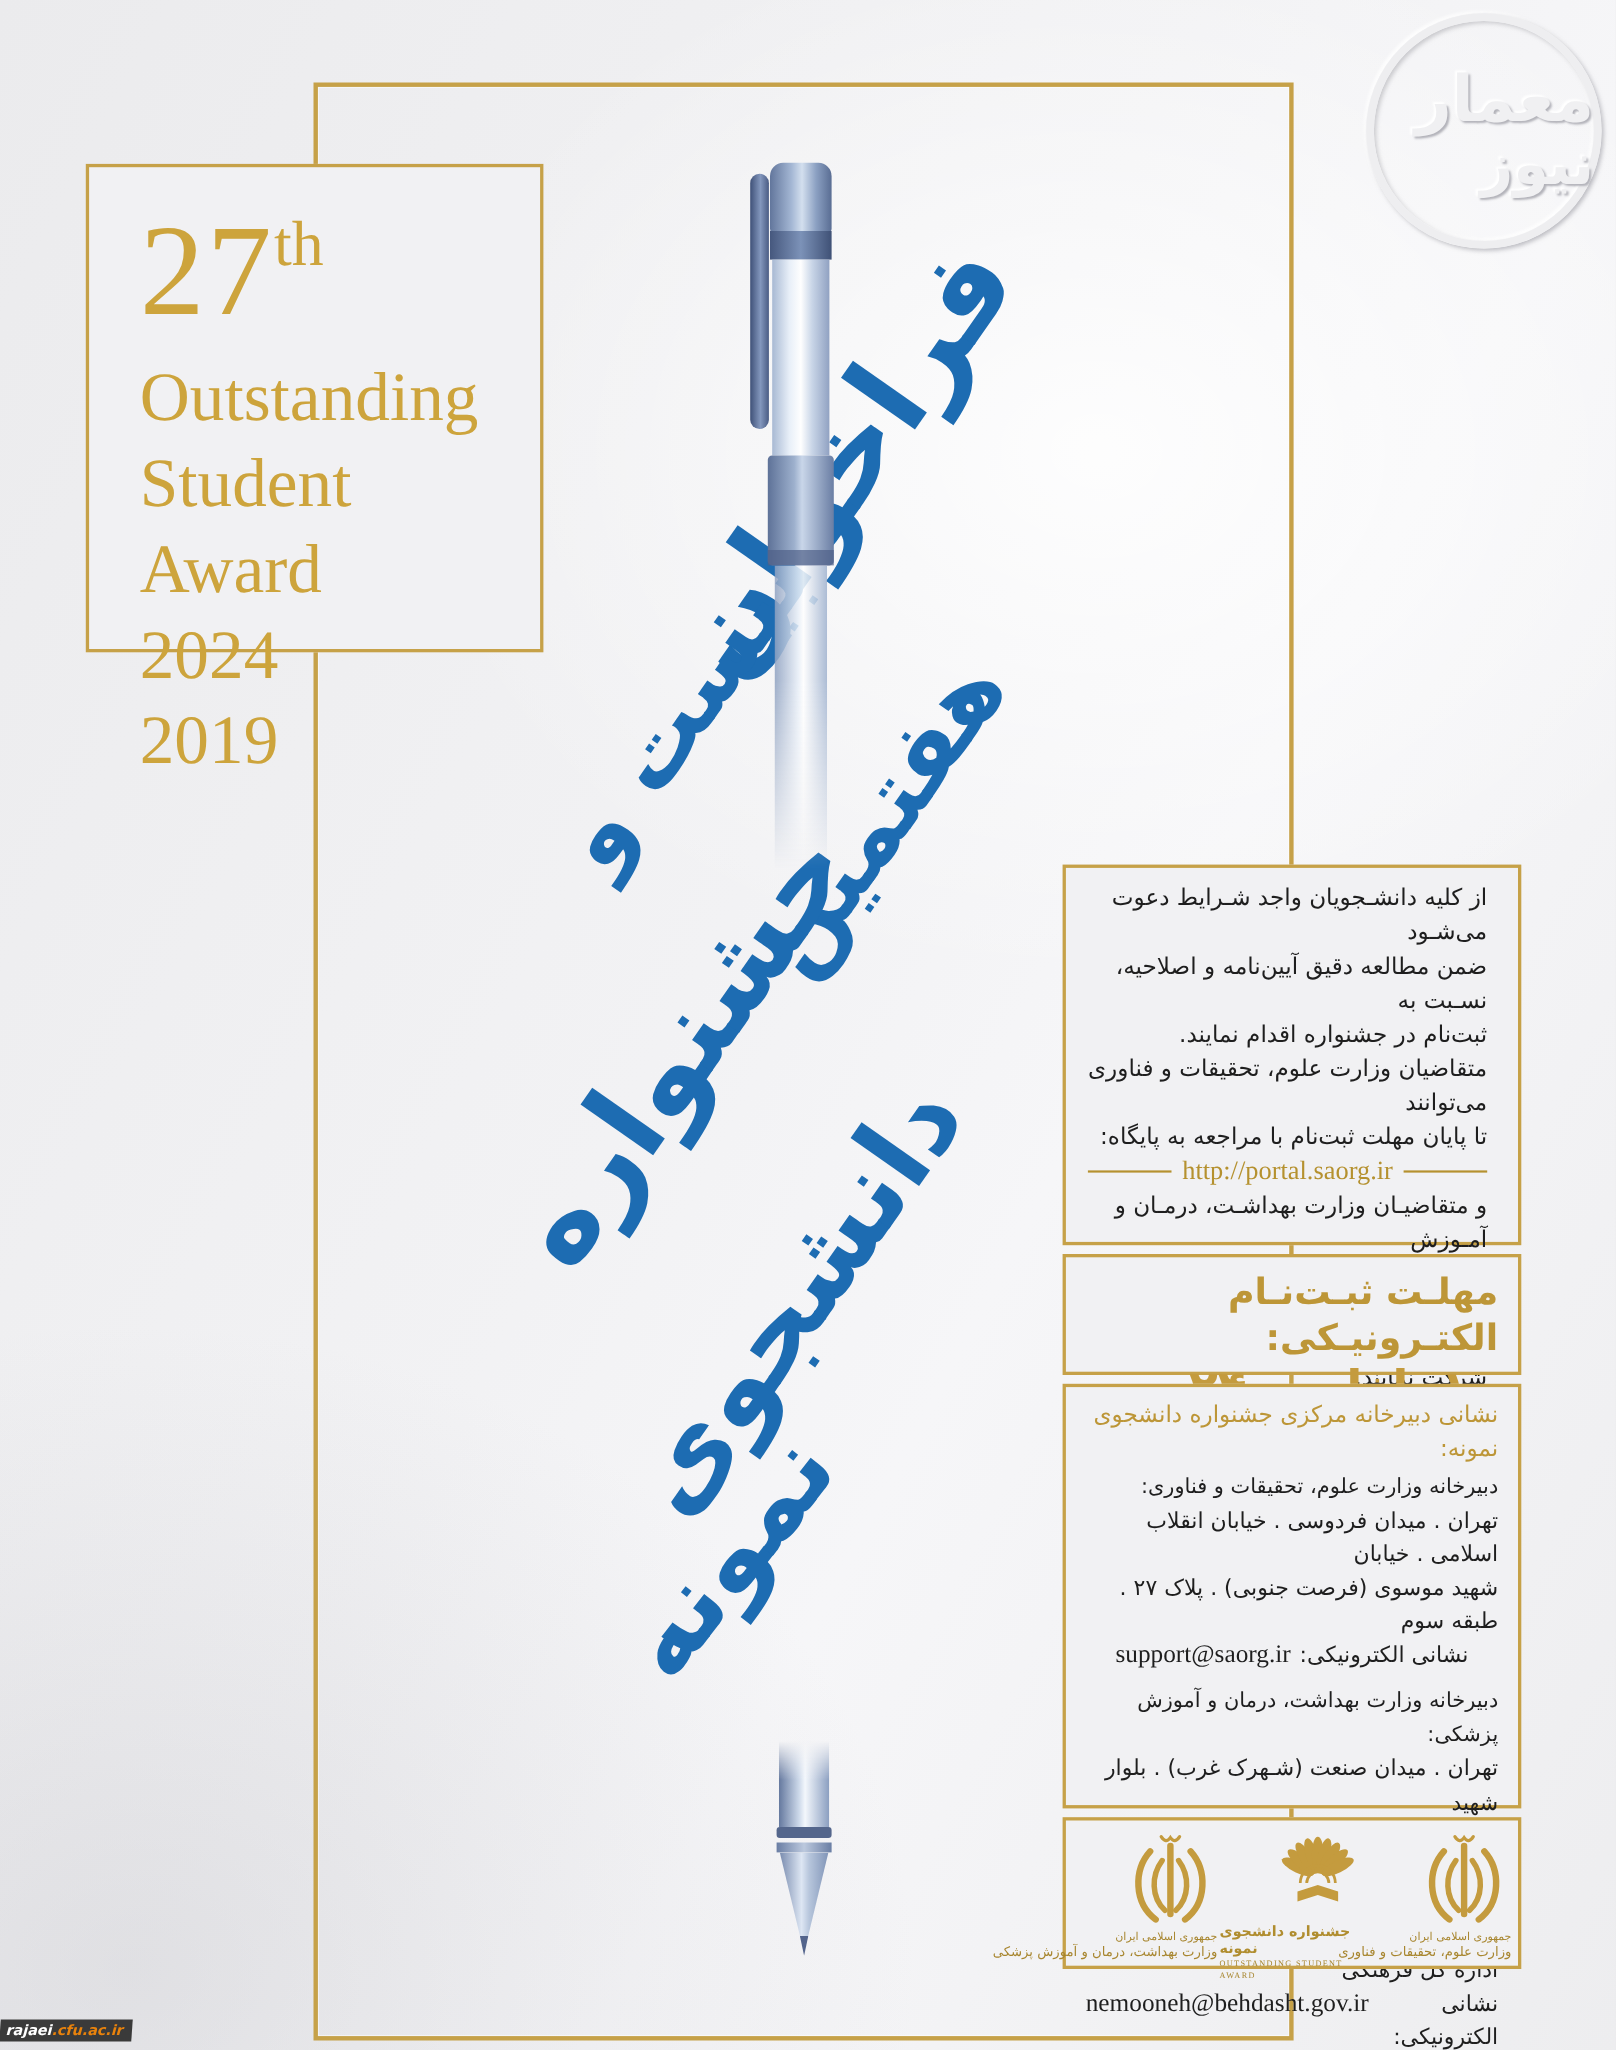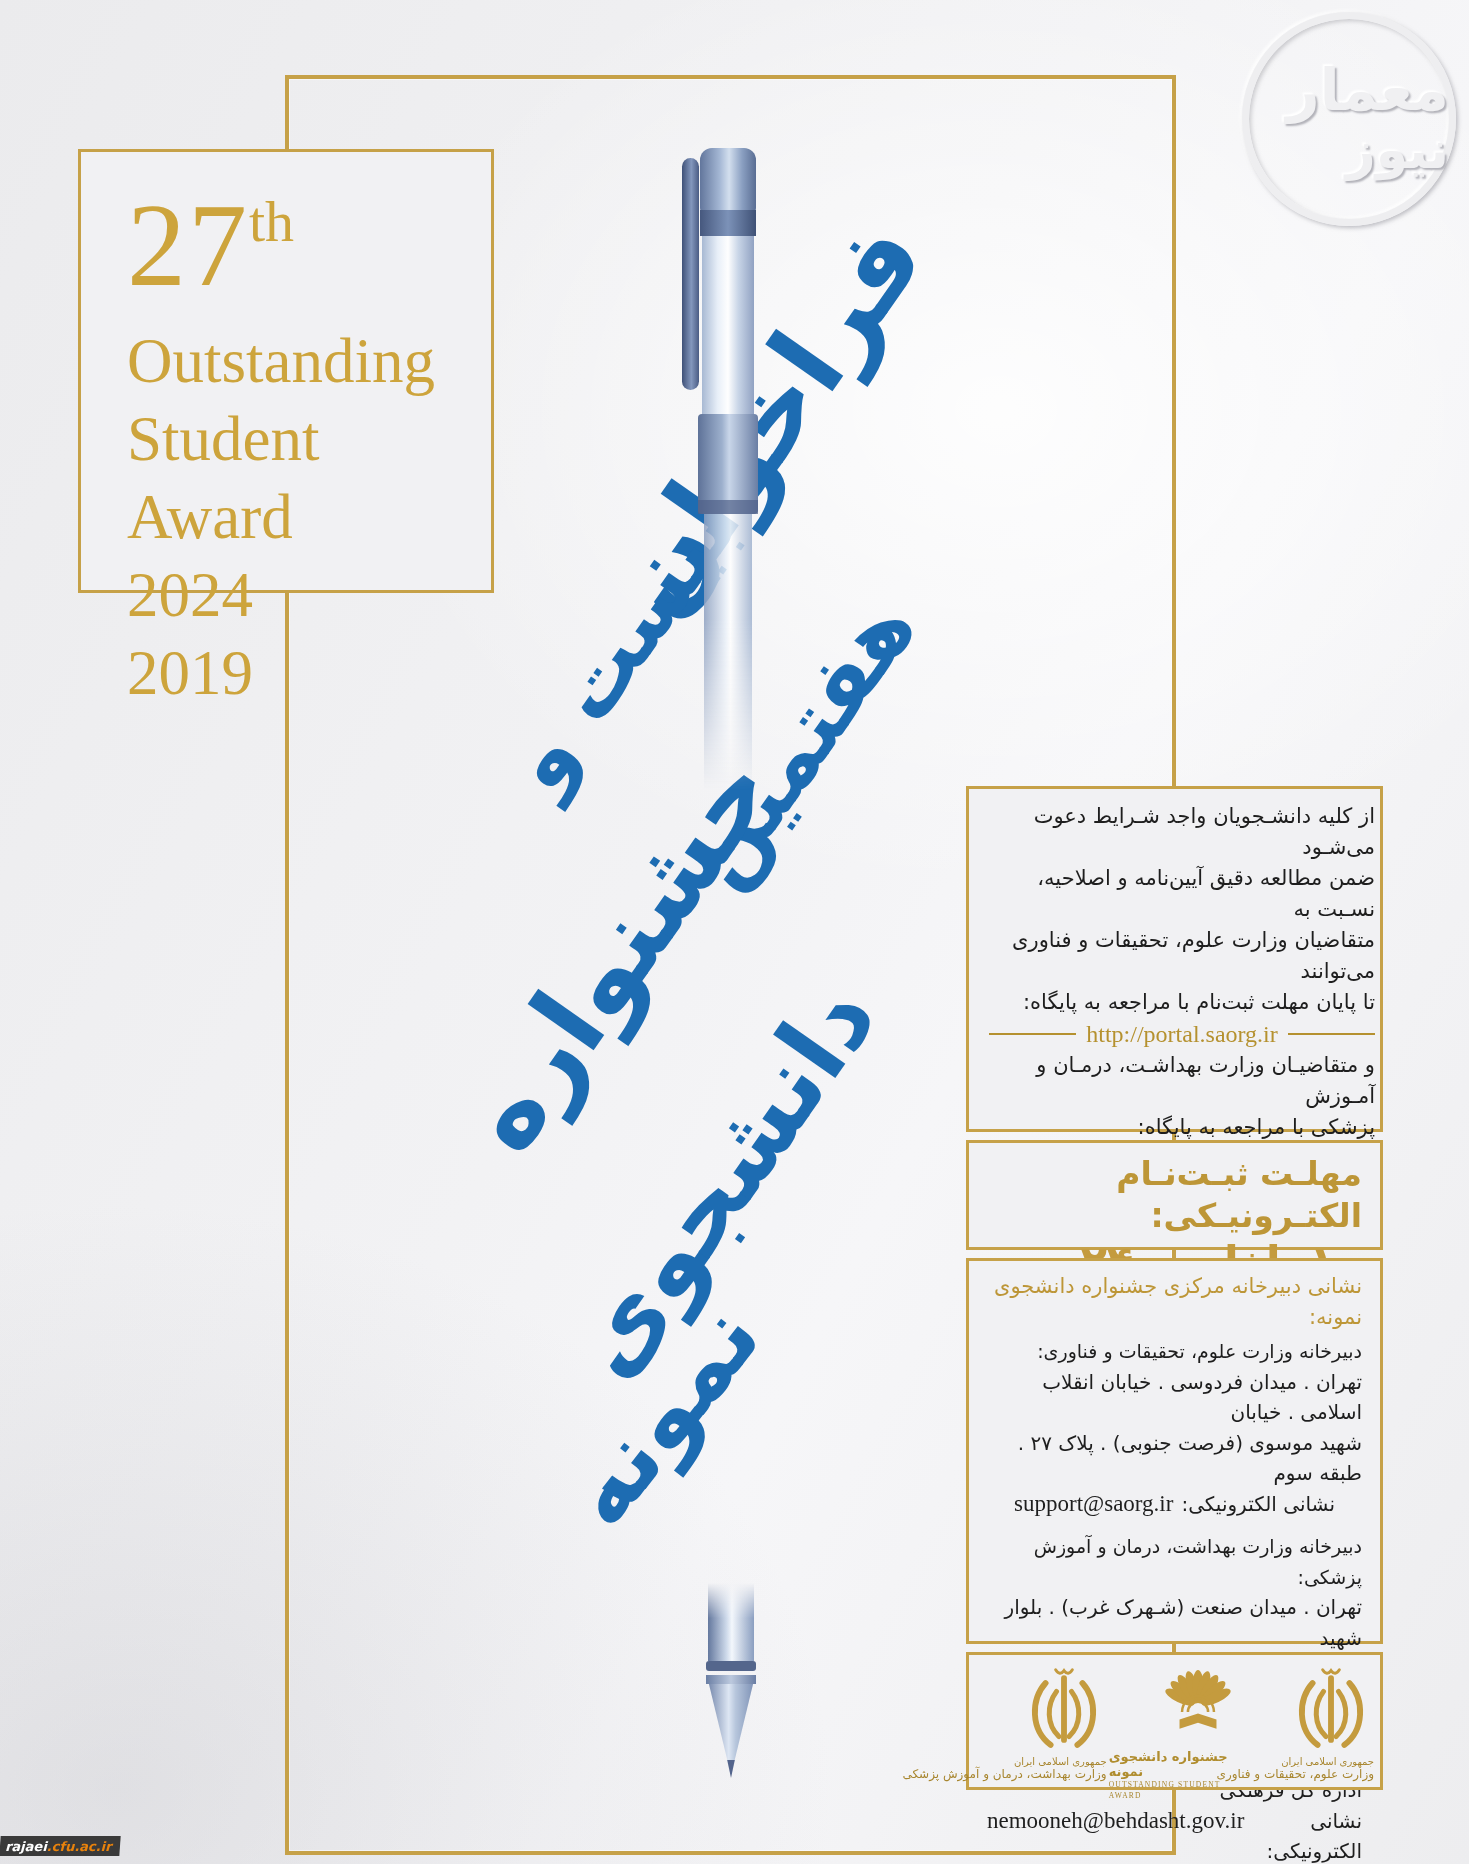--- a/index.html
+++ b/index.html
@@ -74,21 +74,21 @@
     transform:translate(-50%,-50%) rotate(-55deg); }
   .cw1{ left:768px; top:418px;  font-size:108px; }
   .cw2{ left:620px; top:645px;  font-size:86px;  }
   .cw3{ left:800px; top:742px;  font-size:86px;  }
   .cw4{ left:618px; top:952px;  font-size:106px; }
   .cw5{ left:722px; top:1180px; font-size:100px; }
   .cw6{ left:662px; top:1415px; font-size:94px; transform:translate(-50%,-50%) rotate(-52deg); }
 
   
   .rtl{ direction:rtl; text-align:right; }
-  .info-box{ left:966px; top:786px; width:417px; height:346px; padding:12px 5px 0 20px;
+  .info-box{ left:966px; top:786px; width:417px; height:346px; padding:12px 28px 0 20px;
     font-size:21px; line-height:31px; color:#1e1e1e; }
   .url-row{ display:flex; align-items:center; height:32px; direction:ltr; }
   .url-row .rule{ flex:1; height:2px; background:#b5912f; }
   .url-row .url{ font-family:"Liberation Serif","DejaVu Serif",serif; font-size:24px;
     color:#b5912f; margin:0 10px; white-space:nowrap; }
 
   .deadline-box{ left:966px; top:1140px; width:417px; height:110px; padding:10px 18px 0 4px; }
   .dl1{ font-size:33px; font-weight:bold; color:#bd9637; line-height:42px; }
   .dl2{ font-size:43px; font-weight:bold; color:#c49b3e; line-height:50px; word-spacing:14px; }
 
@@ -161,20 +161,21 @@
     <div class="t-line">Outstanding</div>
     <div class="t-line">Student</div>
     <div class="t-line">Award</div>
     <div class="t-line">2024</div>
     <div class="t-line">2019</div>
   </div>
 
   <div class="abs panel info-box rtl">
     <div>از کلیه دانشـجویان واجد شـرایط دعوت می‌شـود</div>
     <div>ضمن مطالعه دقیق آیین‌نامه و اصلاحیه، نسـبت به</div>
+    <div>ثبت‌نام در جشنواره اقدام نمایند.</div>
     <div>متقاضیان وزارت علوم، تحقیقات و فناوری می‌توانند</div>
     <div>تا پایان مهلت ثبت‌نام با مراجعه به پایگاه:</div>
     <div class="url-row">
       <span class="rule"></span>
       <span class="url">http://portal.saorg.ir</span>
       <span class="rule"></span>
     </div>
     <div>و متقاضیـان وزارت بهداشـت، درمـان و آمـوزش</div>
     <div>پزشکی با مراجعه به پایگاه:</div>
     <div class="url-row">

